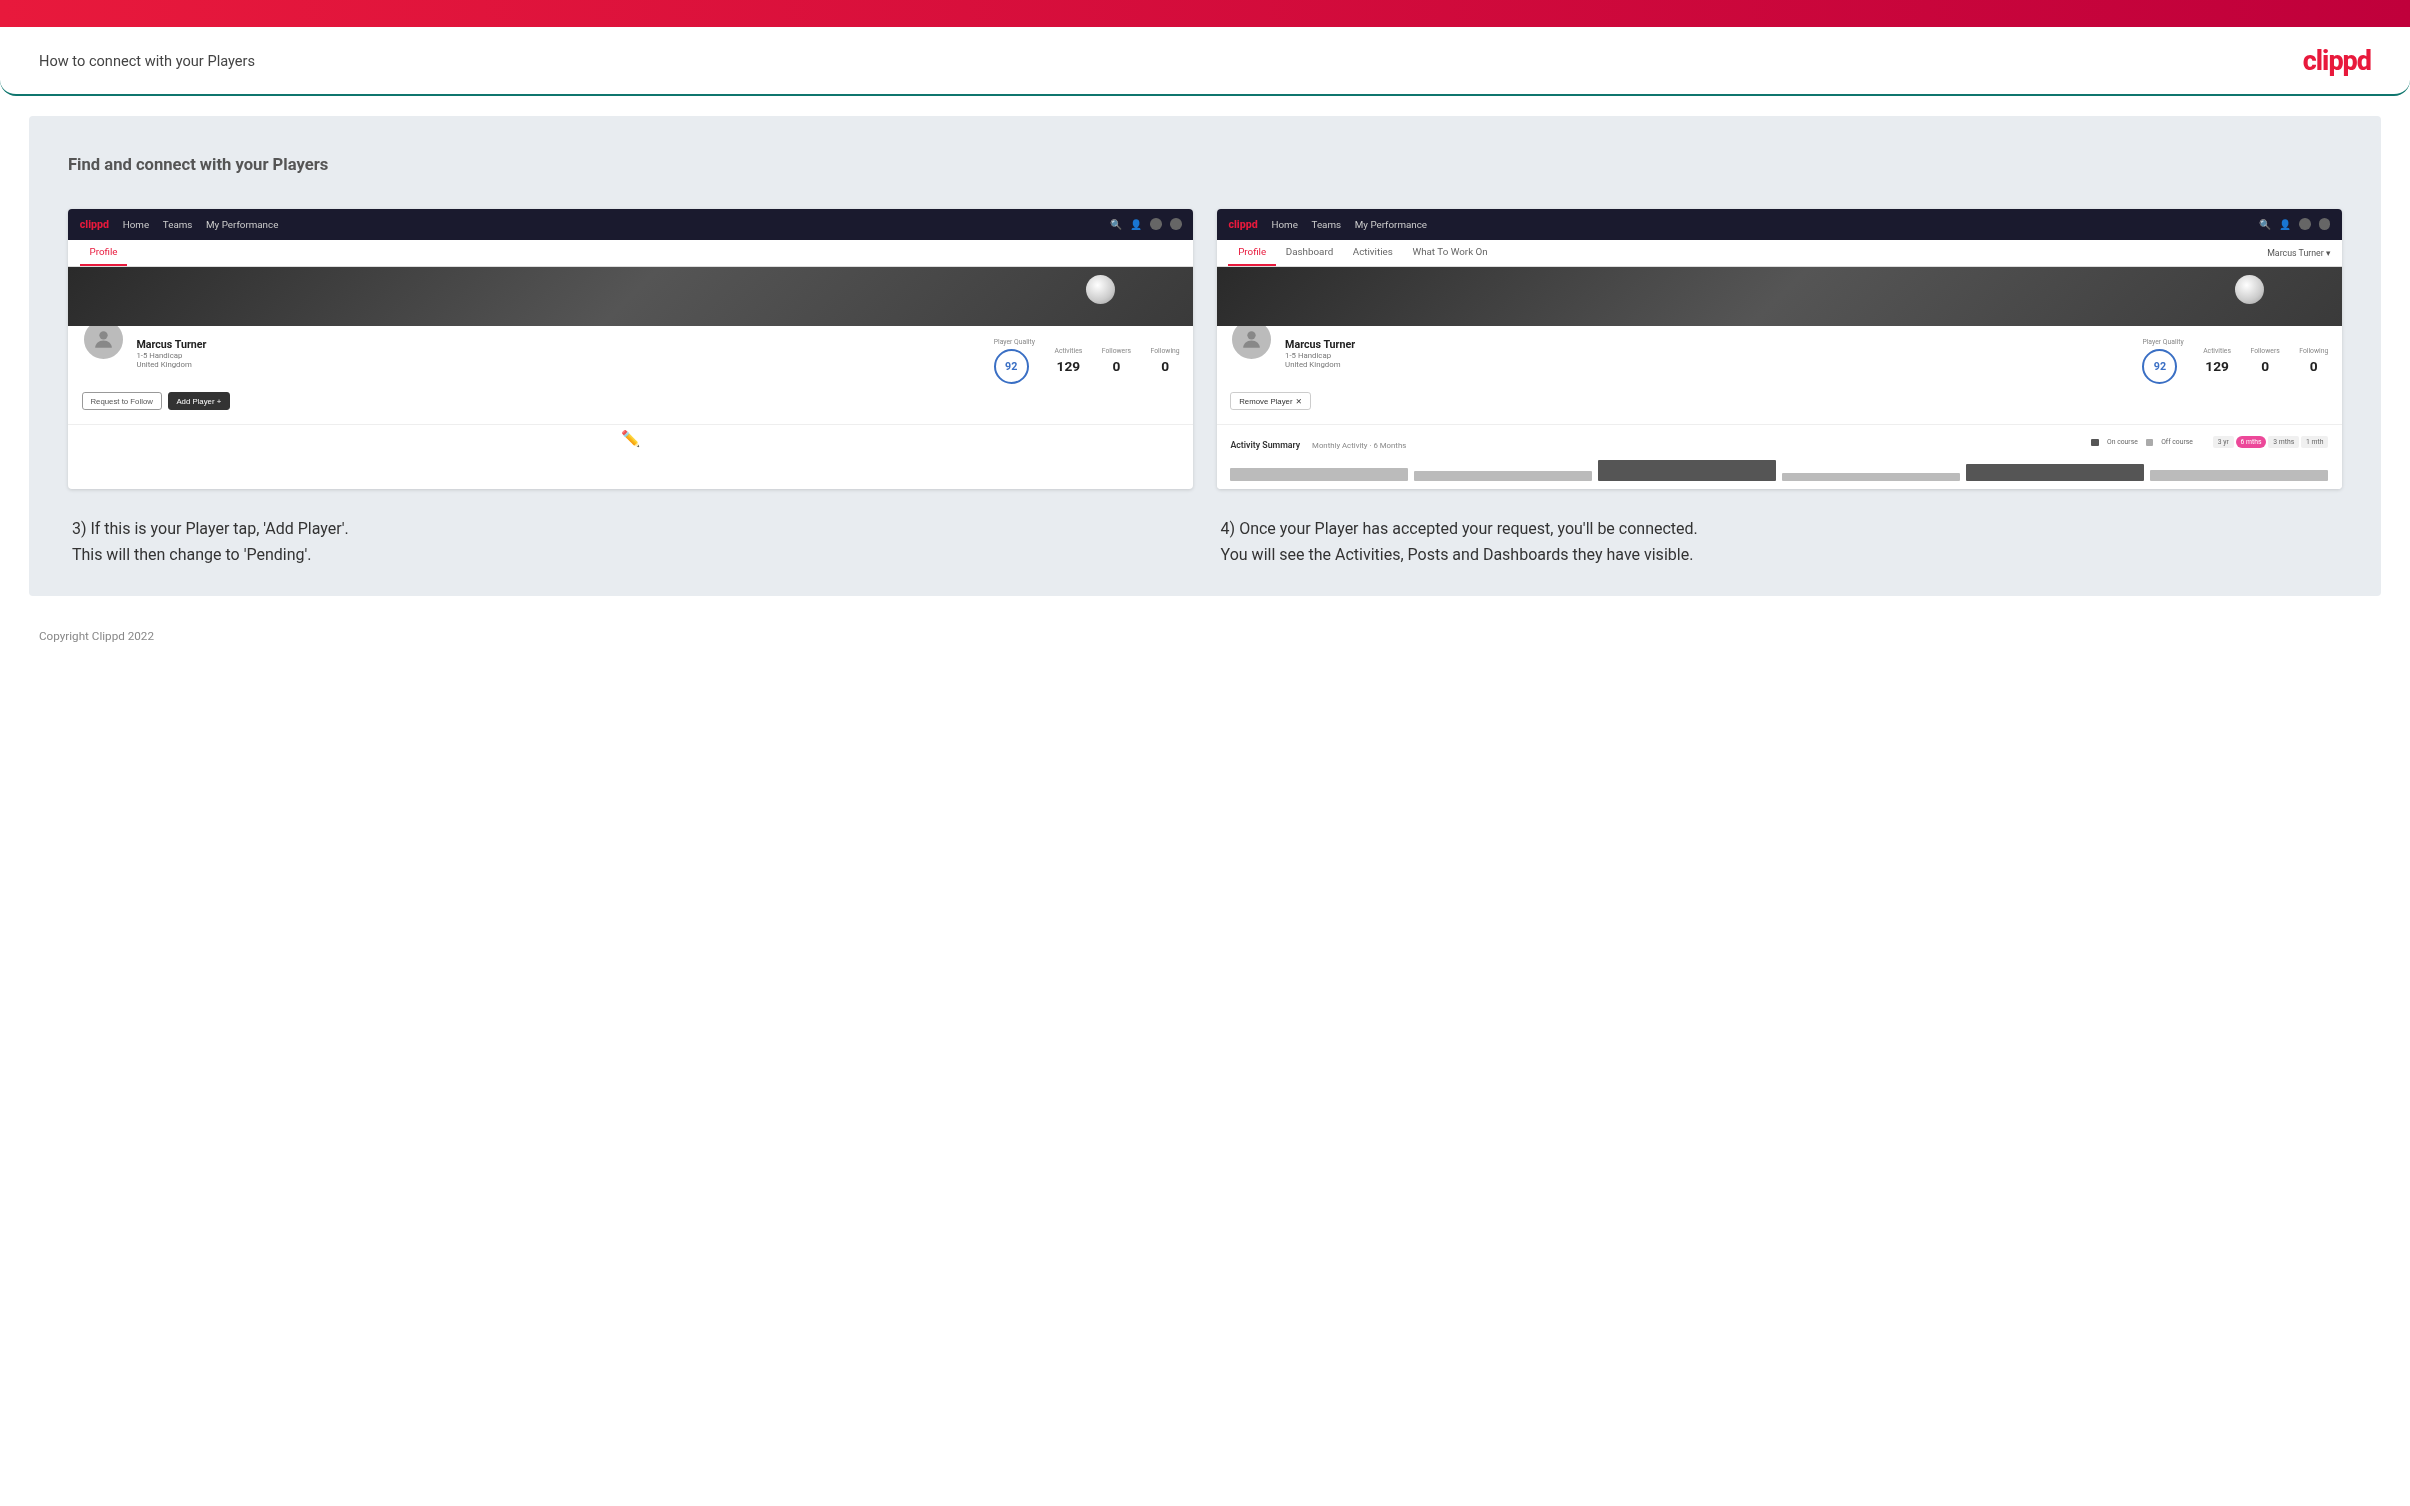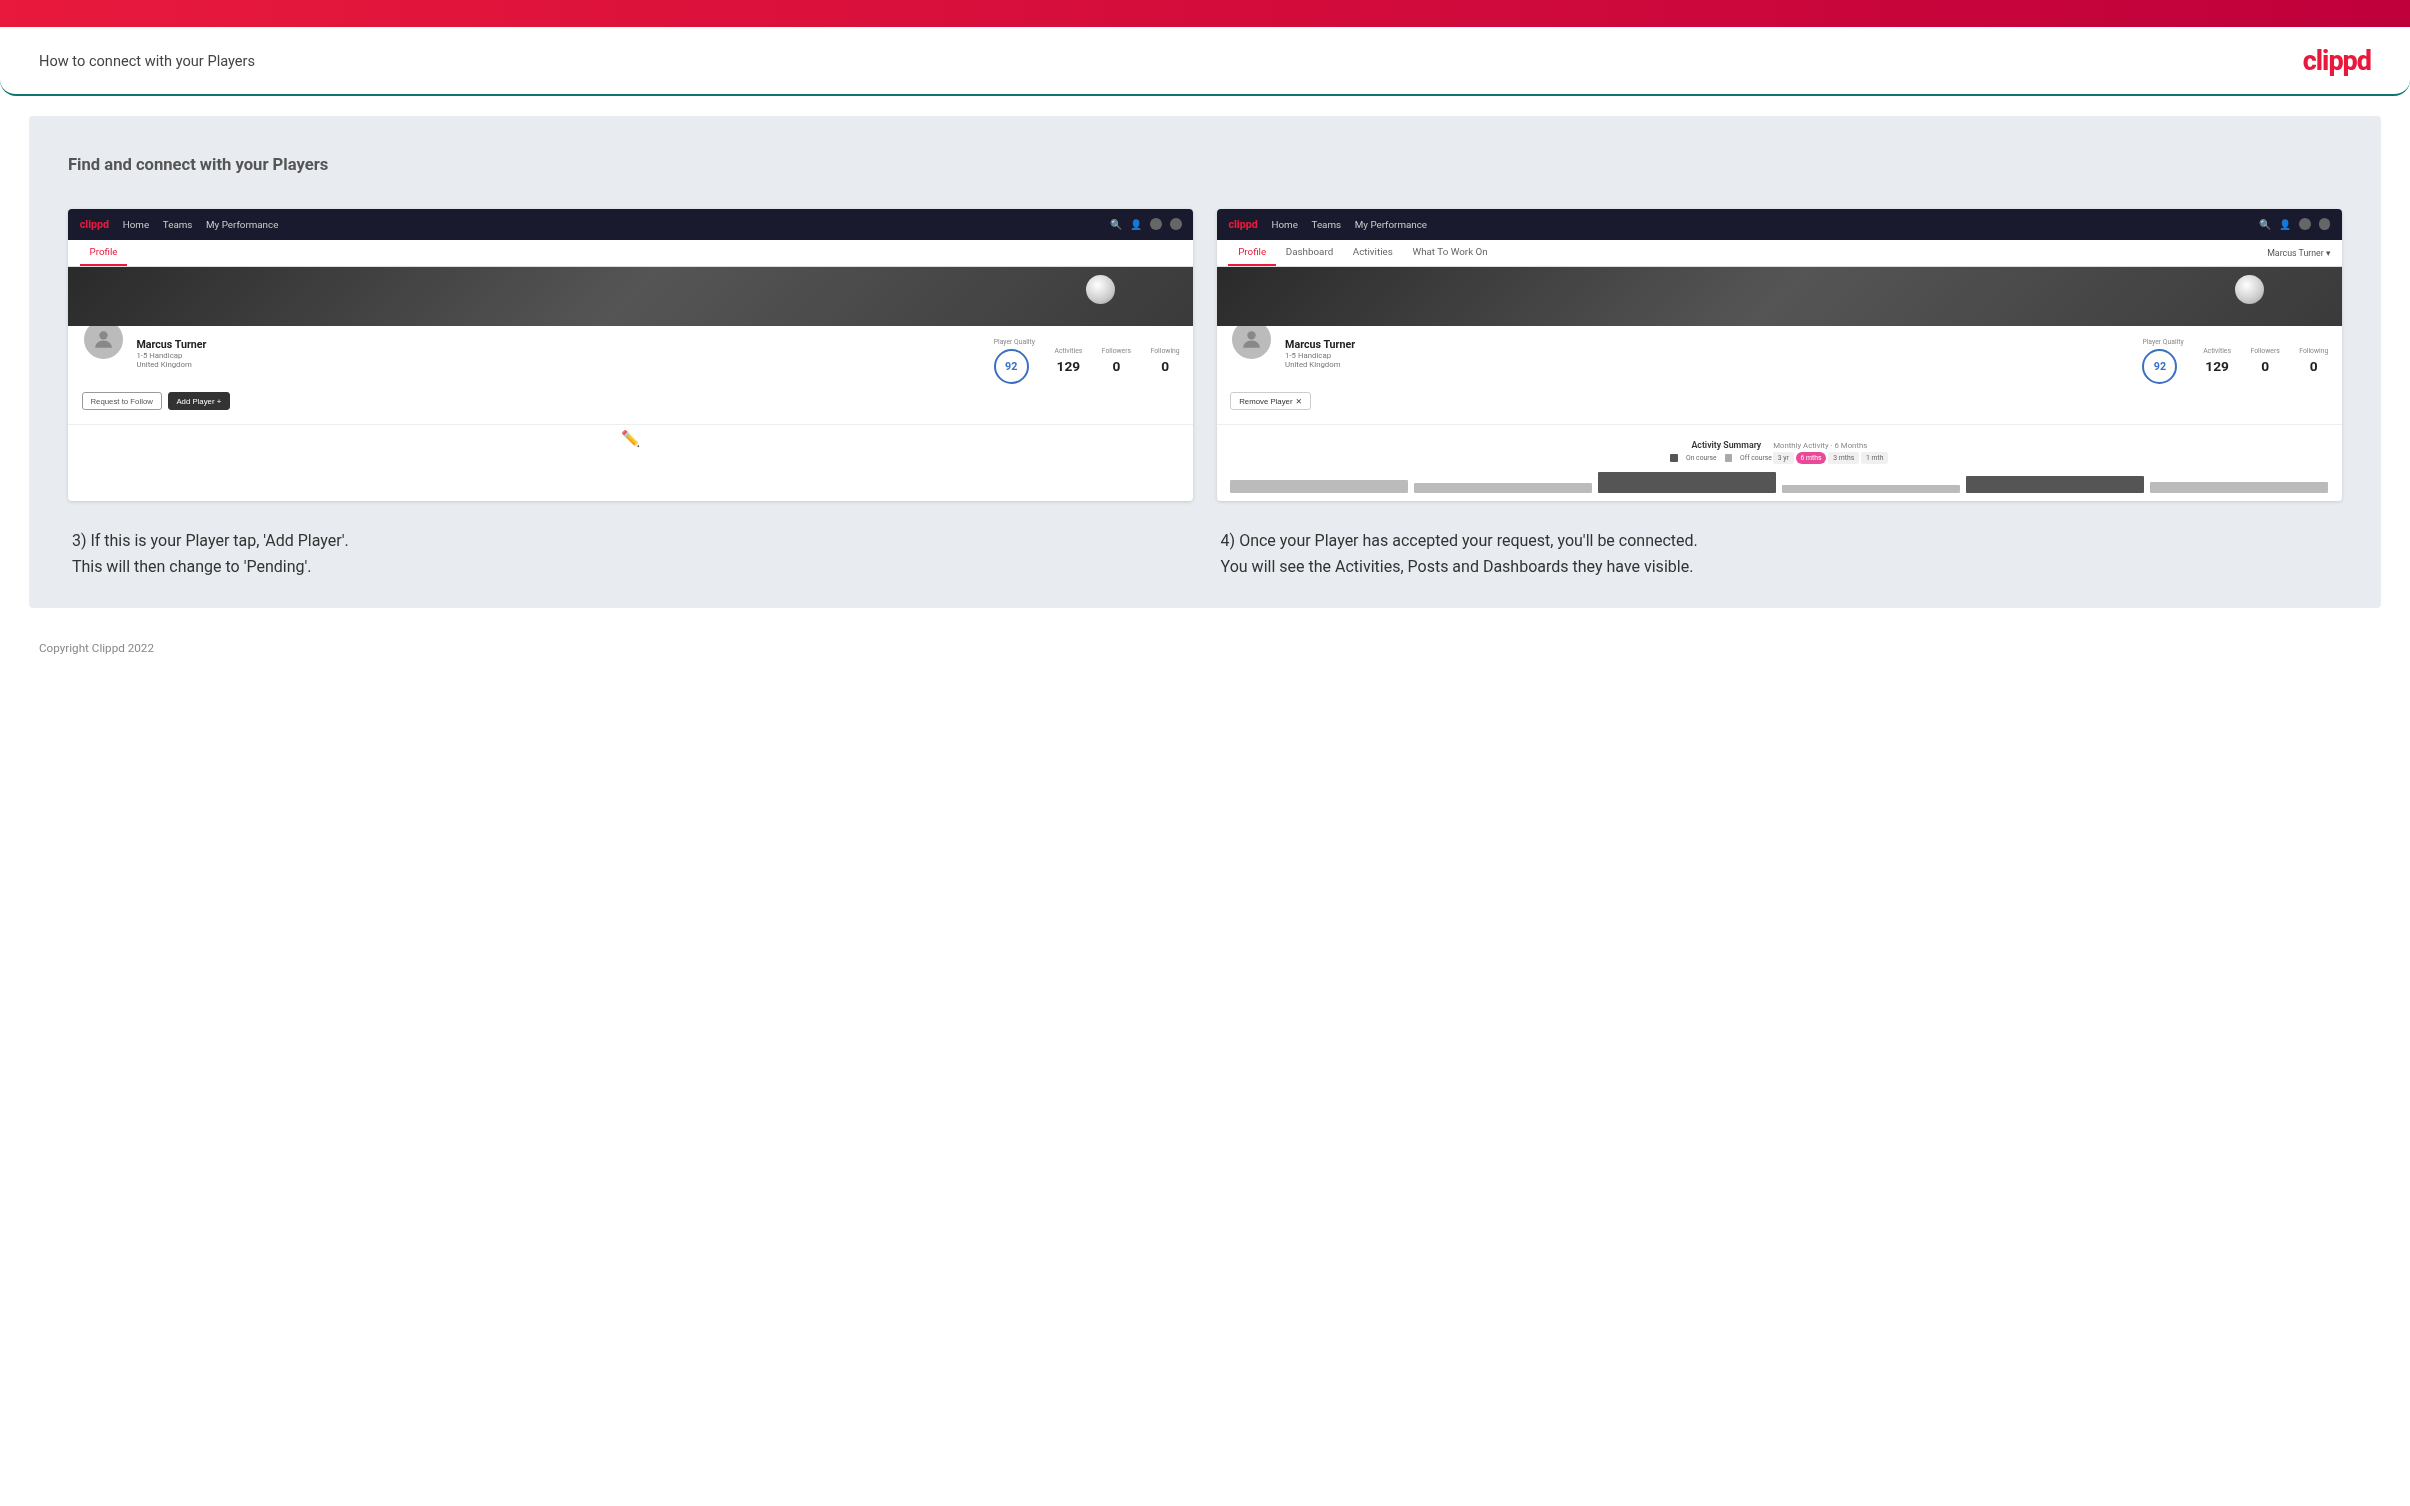--- a/index.html
+++ b/index.html
@@ -230,21 +230,20 @@
     .mock-activity {
       padding: 7.8px 13.7px;
       border-top: 1px solid #eee;
       background: #fff;
     }
     .mock-activity-header {
       display: flex;
       align-items: center;
       justify-content: space-between;
       margin-bottom: 5.9px;
-      flex-direction: column;
     }
     .mock-activity-title {
       font-size: 8.8px;
       font-weight: 600;
       color: #333;
     }
     .mock-activity-subtitle {
       font-size: 7.8px;
       color: #888;
     }
@@ -491,21 +490,21 @@
         </div>
       </div>
 
       <div class="mock-activity">
         <div class="mock-activity-header">
           <div>
             <span class="mock-activity-title">Activity Summary</span>
             &nbsp;
             <span class="mock-activity-subtitle">Monthly Activity · 6 Months</span>
           </div>
-          <div style="display:flex;gap:1px;align-items:center;">
+          <div style="display:flex;gap:20px;align-items:center;">
             <div class="mock-legend">
               <span class="mock-legend-dot" style="background:#555;"></span>
               <span class="mock-legend-label">On course</span>
               <span class="mock-legend-dot" style="background:#aaa;"></span>
               <span class="mock-legend-label">Off course</span>
             </div>
             <div class="mock-period-btns">
               <span class="mock-period-btn">3 yr</span>
               <span class="mock-period-btn active">6 mths</span>
               <span class="mock-period-btn">3 mths</span>

